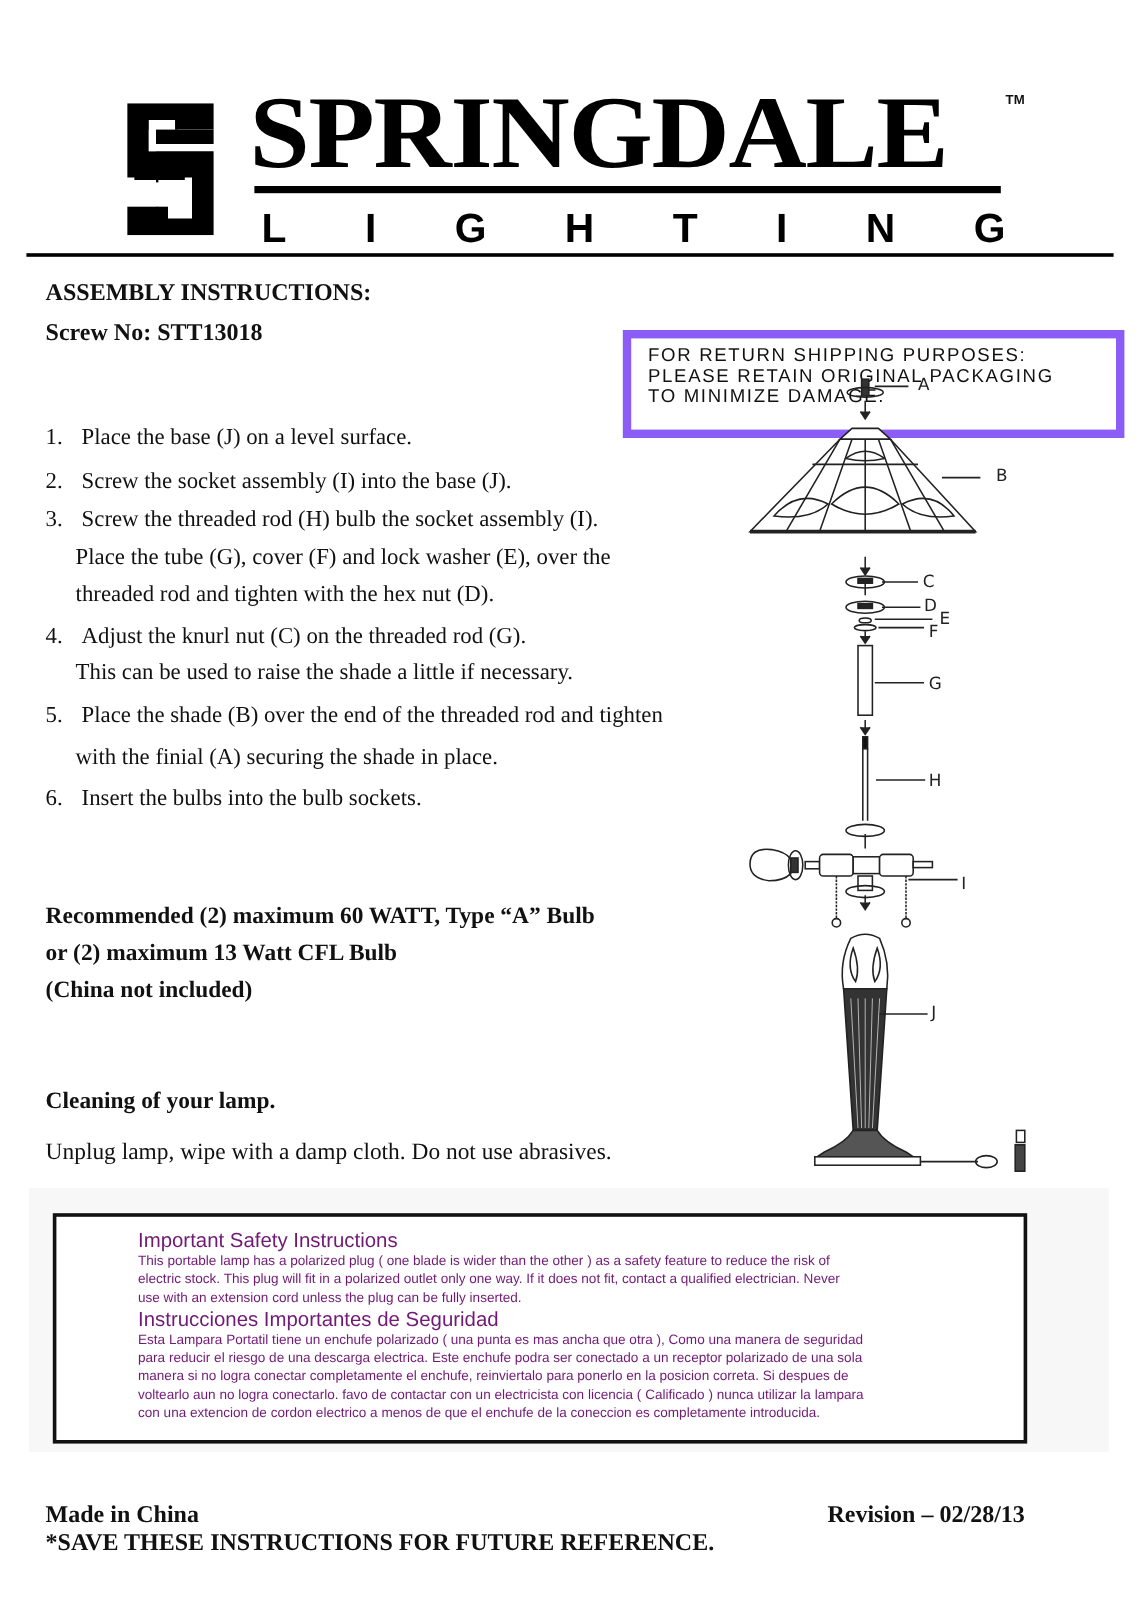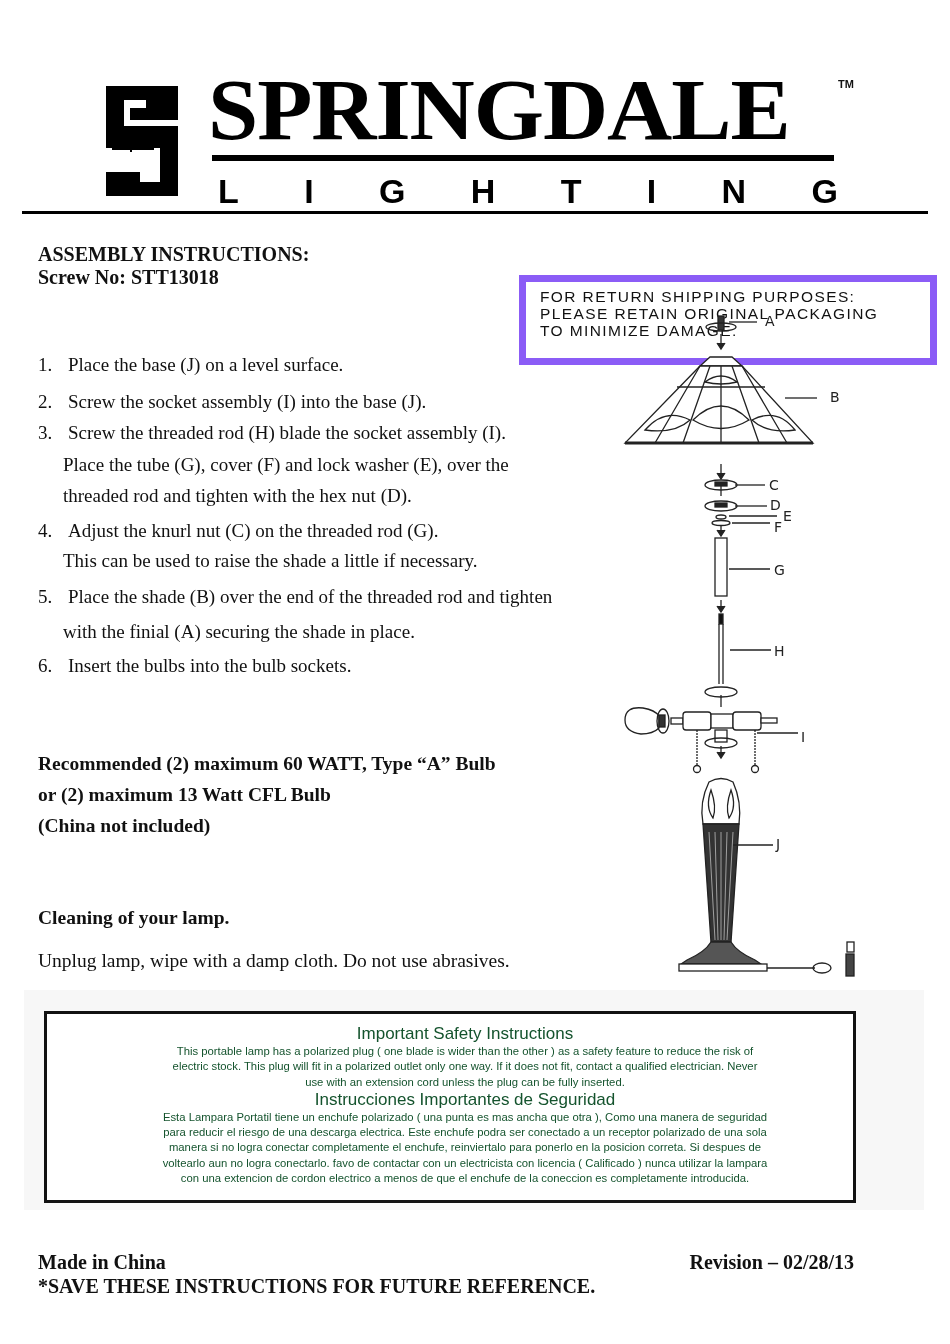--- a/index.html
+++ b/index.html
@@ -9,21 +9,21 @@
 
   
   .logo-mark { left:106px; top:86px; width:74px; height:110px; }
   .brand-name { left:208px; top:60px; font-family:"Liberation Serif", serif; font-weight:bold; font-size:86px; letter-spacing:-1px; line-height:100px; transform:scaleX(1.05); transform-origin:left; color:#000; }
   .tm { left:838px; top:78px; font-family:"Liberation Sans", sans-serif; font-weight:bold; font-size:11px; }
   .brand-rule { left:212px; top:155px; width:622px; height:6px; background:#000; }
   .brand-sub { left:218px; top:172px; width:620px; display:flex; justify-content:space-between; font-family:"Liberation Sans", sans-serif; font-weight:bold; font-size:34px; line-height:38px; color:#000; }
   .header-rule { left:22px; top:211px; width:906px; height:3px; background:#000; }
 
   
-  .title { left:38px; top:240px; font-size:20px; font-weight:bold; line-height:28px; }
+  .title { left:38px; top:230px; font-size:20px; font-weight:bold; line-height:28px; }
   .item-no { left:38px; top:263px; font-size:20px; font-weight:bold; line-height:28px; }
 
   
   .return-box { left:519px; top:227px; width:404px; height:76px; border:7px solid #8b5cf6; box-sizing:content-box;margin-top:48px; }
   .return-text { padding:6px 0 0 14px; font-family:"Liberation Sans", sans-serif; font-size:15.5px; line-height:17px; letter-spacing:1.4px; white-space:pre-line; }
 
   
   .steps { left:38px; top:352px; width:580px; font-size:19px; }
   .step { position:absolute; left:0; white-space:nowrap; line-height:26px; }
   .step .num { display:inline-block; width:30px; }
@@ -34,21 +34,21 @@
   .clean-title { left:38px; top:905px; font-size:19.5px; font-weight:bold; line-height:26px; }
   .clean-text { left:38px; top:948px; font-size:19.5px; line-height:26px; }
 
   
   .diagram { left:605px; top:312px; width:300px; height:670px; }
   .dlabel { position:absolute; font-family:"DejaVu Sans", sans-serif; font-size:14px; color:#222; }
 
   
   .safety-bg { left:24px; top:990px; width:900px; height:220px; background:#f7f7f7; }
   .safety-box { left:44px; top:1011px; width:806px; height:186px; border:3px solid #111; background:#fff; }
-  .safety-inner { position:absolute; left:68px; top:10px; width:700px; font-family:"Liberation Sans", sans-serif; color:#14532d;text-align:center; }
+  .safety-inner { position:absolute; left:68px; top:10px; width:700px; font-family:"Liberation Sans", sans-serif; color:#701a75; }
   .safety-h { font-size:17px; line-height:20px; }
   .safety-p { font-size:11.3px; line-height:15.3px; }
 
   
   .save { left:38px; top:1272px; font-size:20px; font-weight:bold; line-height:28px; }
   .made { left:38px; top:1248px; font-size:20px; font-weight:bold; line-height:28px; }
   .rev { right:96px; top:1248px; font-size:20px; font-weight:bold; line-height:28px; }
 </style>
 </head>
 <body>
@@ -82,21 +82,21 @@
 
 <div class="abs return-box">
   <div class="return-text">FOR RETURN SHIPPING PURPOSES:
 PLEASE RETAIN ORIGINAL PACKAGING
 TO MINIMIZE DAMAGE.</div>
 </div>
 
 <div class="abs serif steps">
   <div class="step" style="top:0px"><span class="num">1.</span><span>Place the base (J) on a level surface.</span></div>
   <div class="step" style="top:37px"><span class="num">2.</span><span>Screw the socket assembly (I) into the base (J).</span></div>
-  <div class="step" style="top:68px"><span class="num">3.</span><span>Screw the threaded rod (H) blade the socket assembly (I).</span></div>
+  <div class="step" style="top:68px"><span class="num">3.</span><span>Screw the threaded rod (H) bulb the socket assembly (I).</span></div>
   <div class="step-cont" style="top:100px">Place the tube (G), cover (F) and lock washer (E), over the</div>
   <div class="step-cont" style="top:131px">threaded rod and tighten with the hex nut (D).</div>
   <div class="step" style="top:166px"><span class="num">4.</span><span>Adjust the knurl nut (C) on the threaded rod (G).</span></div>
   <div class="step-cont" style="top:196px">This can be used to raise the shade a little if necessary.</div>
   <div class="step" style="top:232px"><span class="num">5.</span><span>Place the shade (B) over the end of the threaded rod and tighten</span></div>
   <div class="step-cont" style="top:267px">with the finial (A) securing the shade in place.</div>
   <div class="step" style="top:301px"><span class="num">6.</span><span>Insert the bulbs into the bulb sockets.</span></div>
 </div>
 
 <div class="abs serif bulb">

